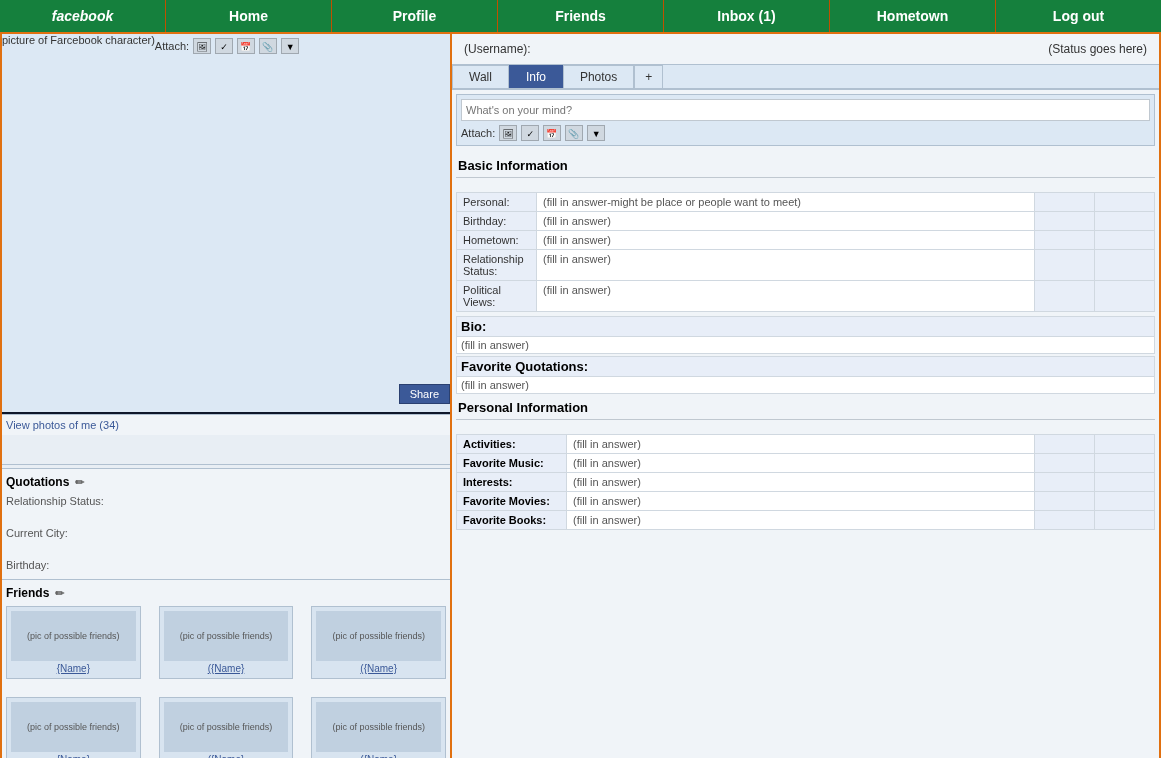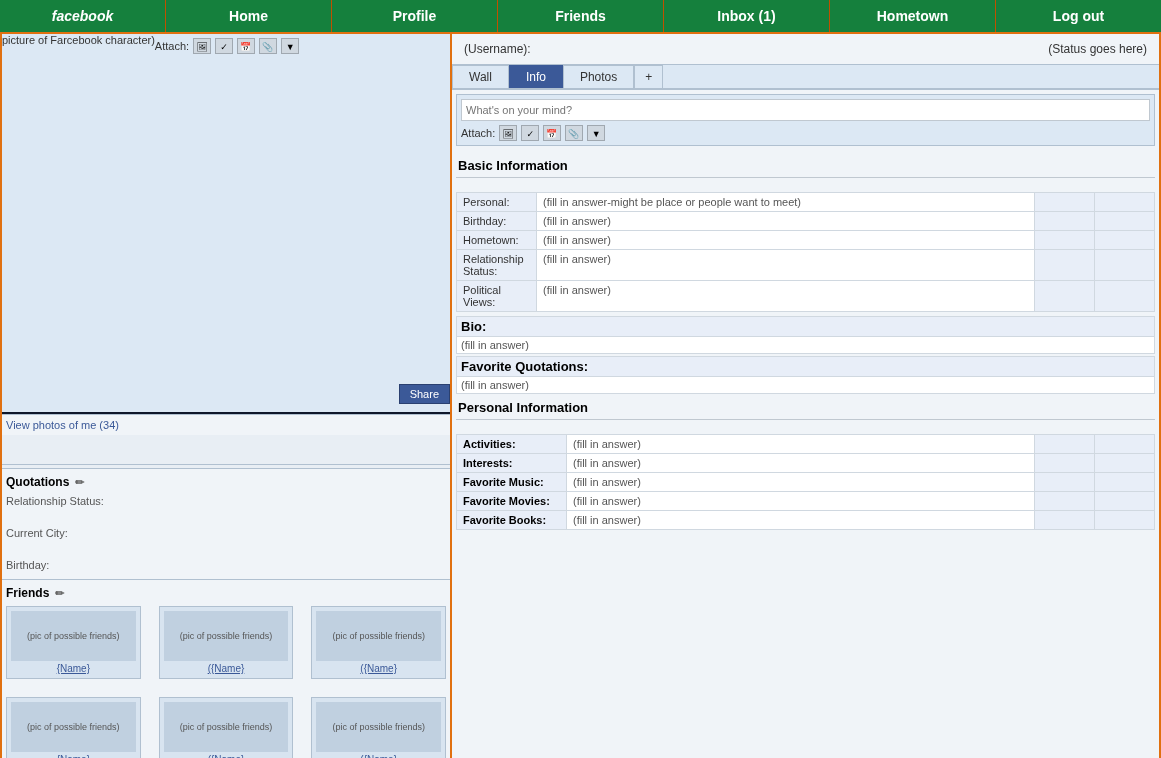--- a/index.html
+++ b/index.html
@@ -495,32 +495,32 @@
         <div class="info-section-title">Personal Information</div>
         <table class="personal-info-table">
           <tbody>
               <tr>
             <td class="pfield-label">Activities:</td>
             <td class="pfield-value">(fill in answer)</td>
             <td class="pfield-extra"></td>
             <td class="pfield-extra"></td>
           </tr>
           <tr>
+            <td class="pfield-label">Favorite Music:</td>
+            <td class="pfield-value">(fill in answer)</td>
+            <td class="pfield-extra"></td>
+            <td class="pfield-extra"></td>
+          </tr>
+          <tr>
             <td class="pfield-label">Interests:</td>
             <td class="pfield-value">(fill in answer)</td>
             <td class="pfield-extra"></td>
             <td class="pfield-extra"></td>
           </tr>
           <tr>
-            <td class="pfield-label">Favorite Music:</td>
-            <td class="pfield-value">(fill in answer)</td>
-            <td class="pfield-extra"></td>
-            <td class="pfield-extra"></td>
-          </tr>
-          <tr>
             <td class="pfield-label">Favorite Movies:</td>
             <td class="pfield-value">(fill in answer)</td>
             <td class="pfield-extra"></td>
             <td class="pfield-extra"></td>
           </tr>
           <tr>
             <td class="pfield-label">Favorite Books:</td>
             <td class="pfield-value">(fill in answer)</td>
             <td class="pfield-extra"></td>
             <td class="pfield-extra"></td>

